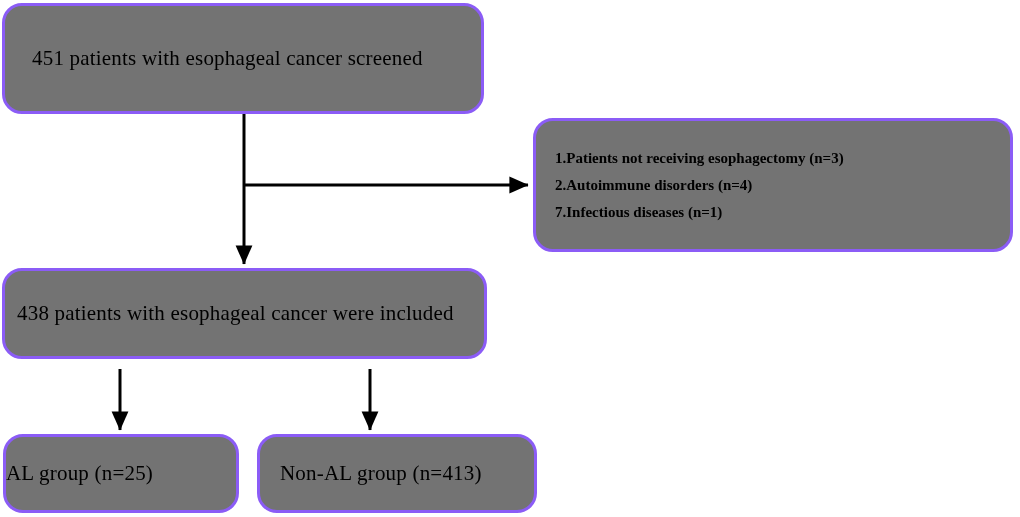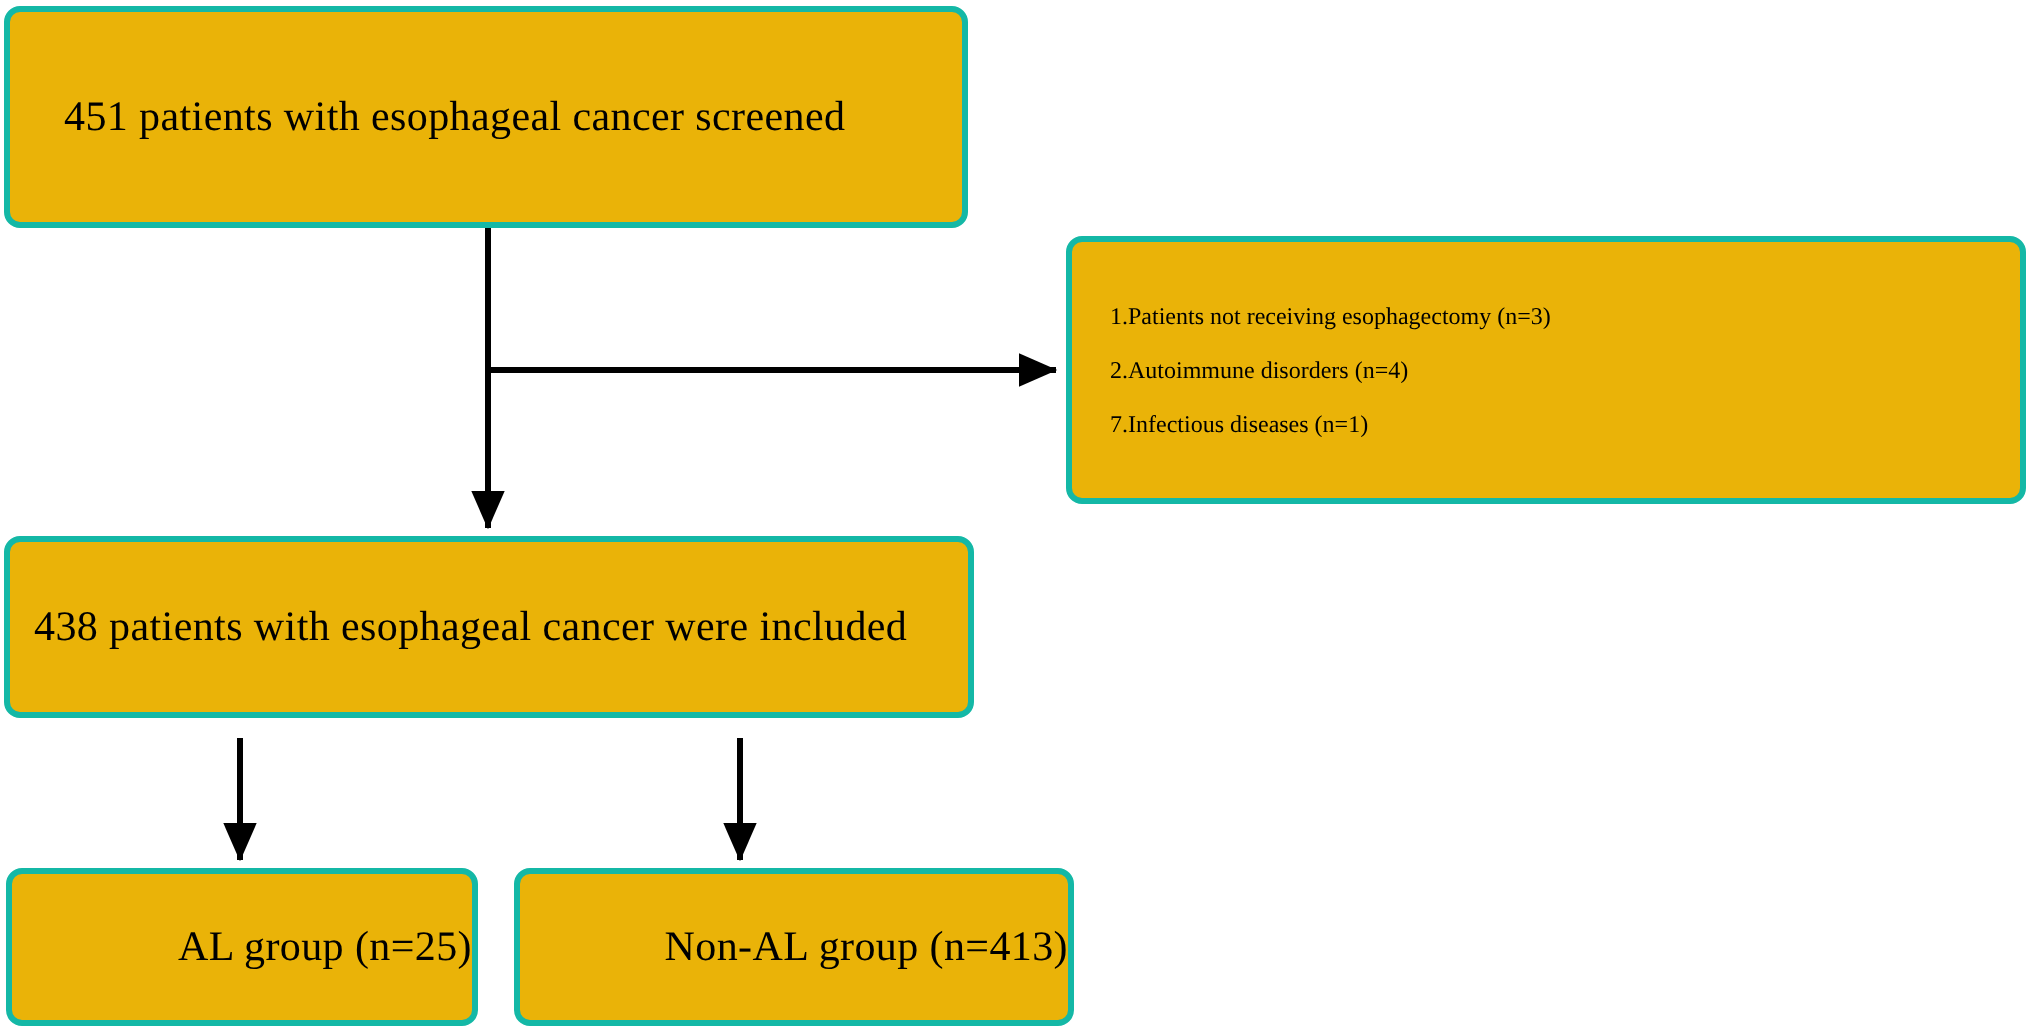--- a/index.html
+++ b/index.html
@@ -11,29 +11,29 @@
     position: relative;
     width: 1020px;
     height: 517px;
     background: #ffffff;
     overflow: hidden;
     font-family: "Liberation Serif", "DejaVu Serif", serif;
   }
   .node {
     position: absolute;
     box-sizing: border-box;
-    border: 3px solid #14b8a6;
-    border-radius: 8px;
-    background: #eab308;
+    border: 3px solid #8b5cf6;
+    border-radius: 20px;
+    background: #737373;
     display: flex;
     align-items: center;
     color: #000000;
   }
   .node.center-text {
-    justify-content: flex-end;
+    justify-content: flex-start;
   }
   .node-label {
     font-size: 21px;
     line-height: 1.18;
     letter-spacing: 0.2px;
     white-space: nowrap;
   }
   #node-screened {
     left: 2px;
     top: 3px;
@@ -48,24 +48,25 @@
     height: 134px;
     padding-left: 19px;
     align-items: center;
   }
   .excl-list {
     list-style: none;
     margin: 0;
     padding: 0;
   }
   .excl-item {
-    font-size: 12px;
+    font-size: 15px;
     line-height: 27px;
     white-space: nowrap;
     color: #000000;
+    font-weight: bold;
   }
   #node-included {
     left: 2px;
     top: 268px;
     width: 485px;
     height: 91px;
     padding-left: 12px;
   }
   #node-al {
     left: 3px;

